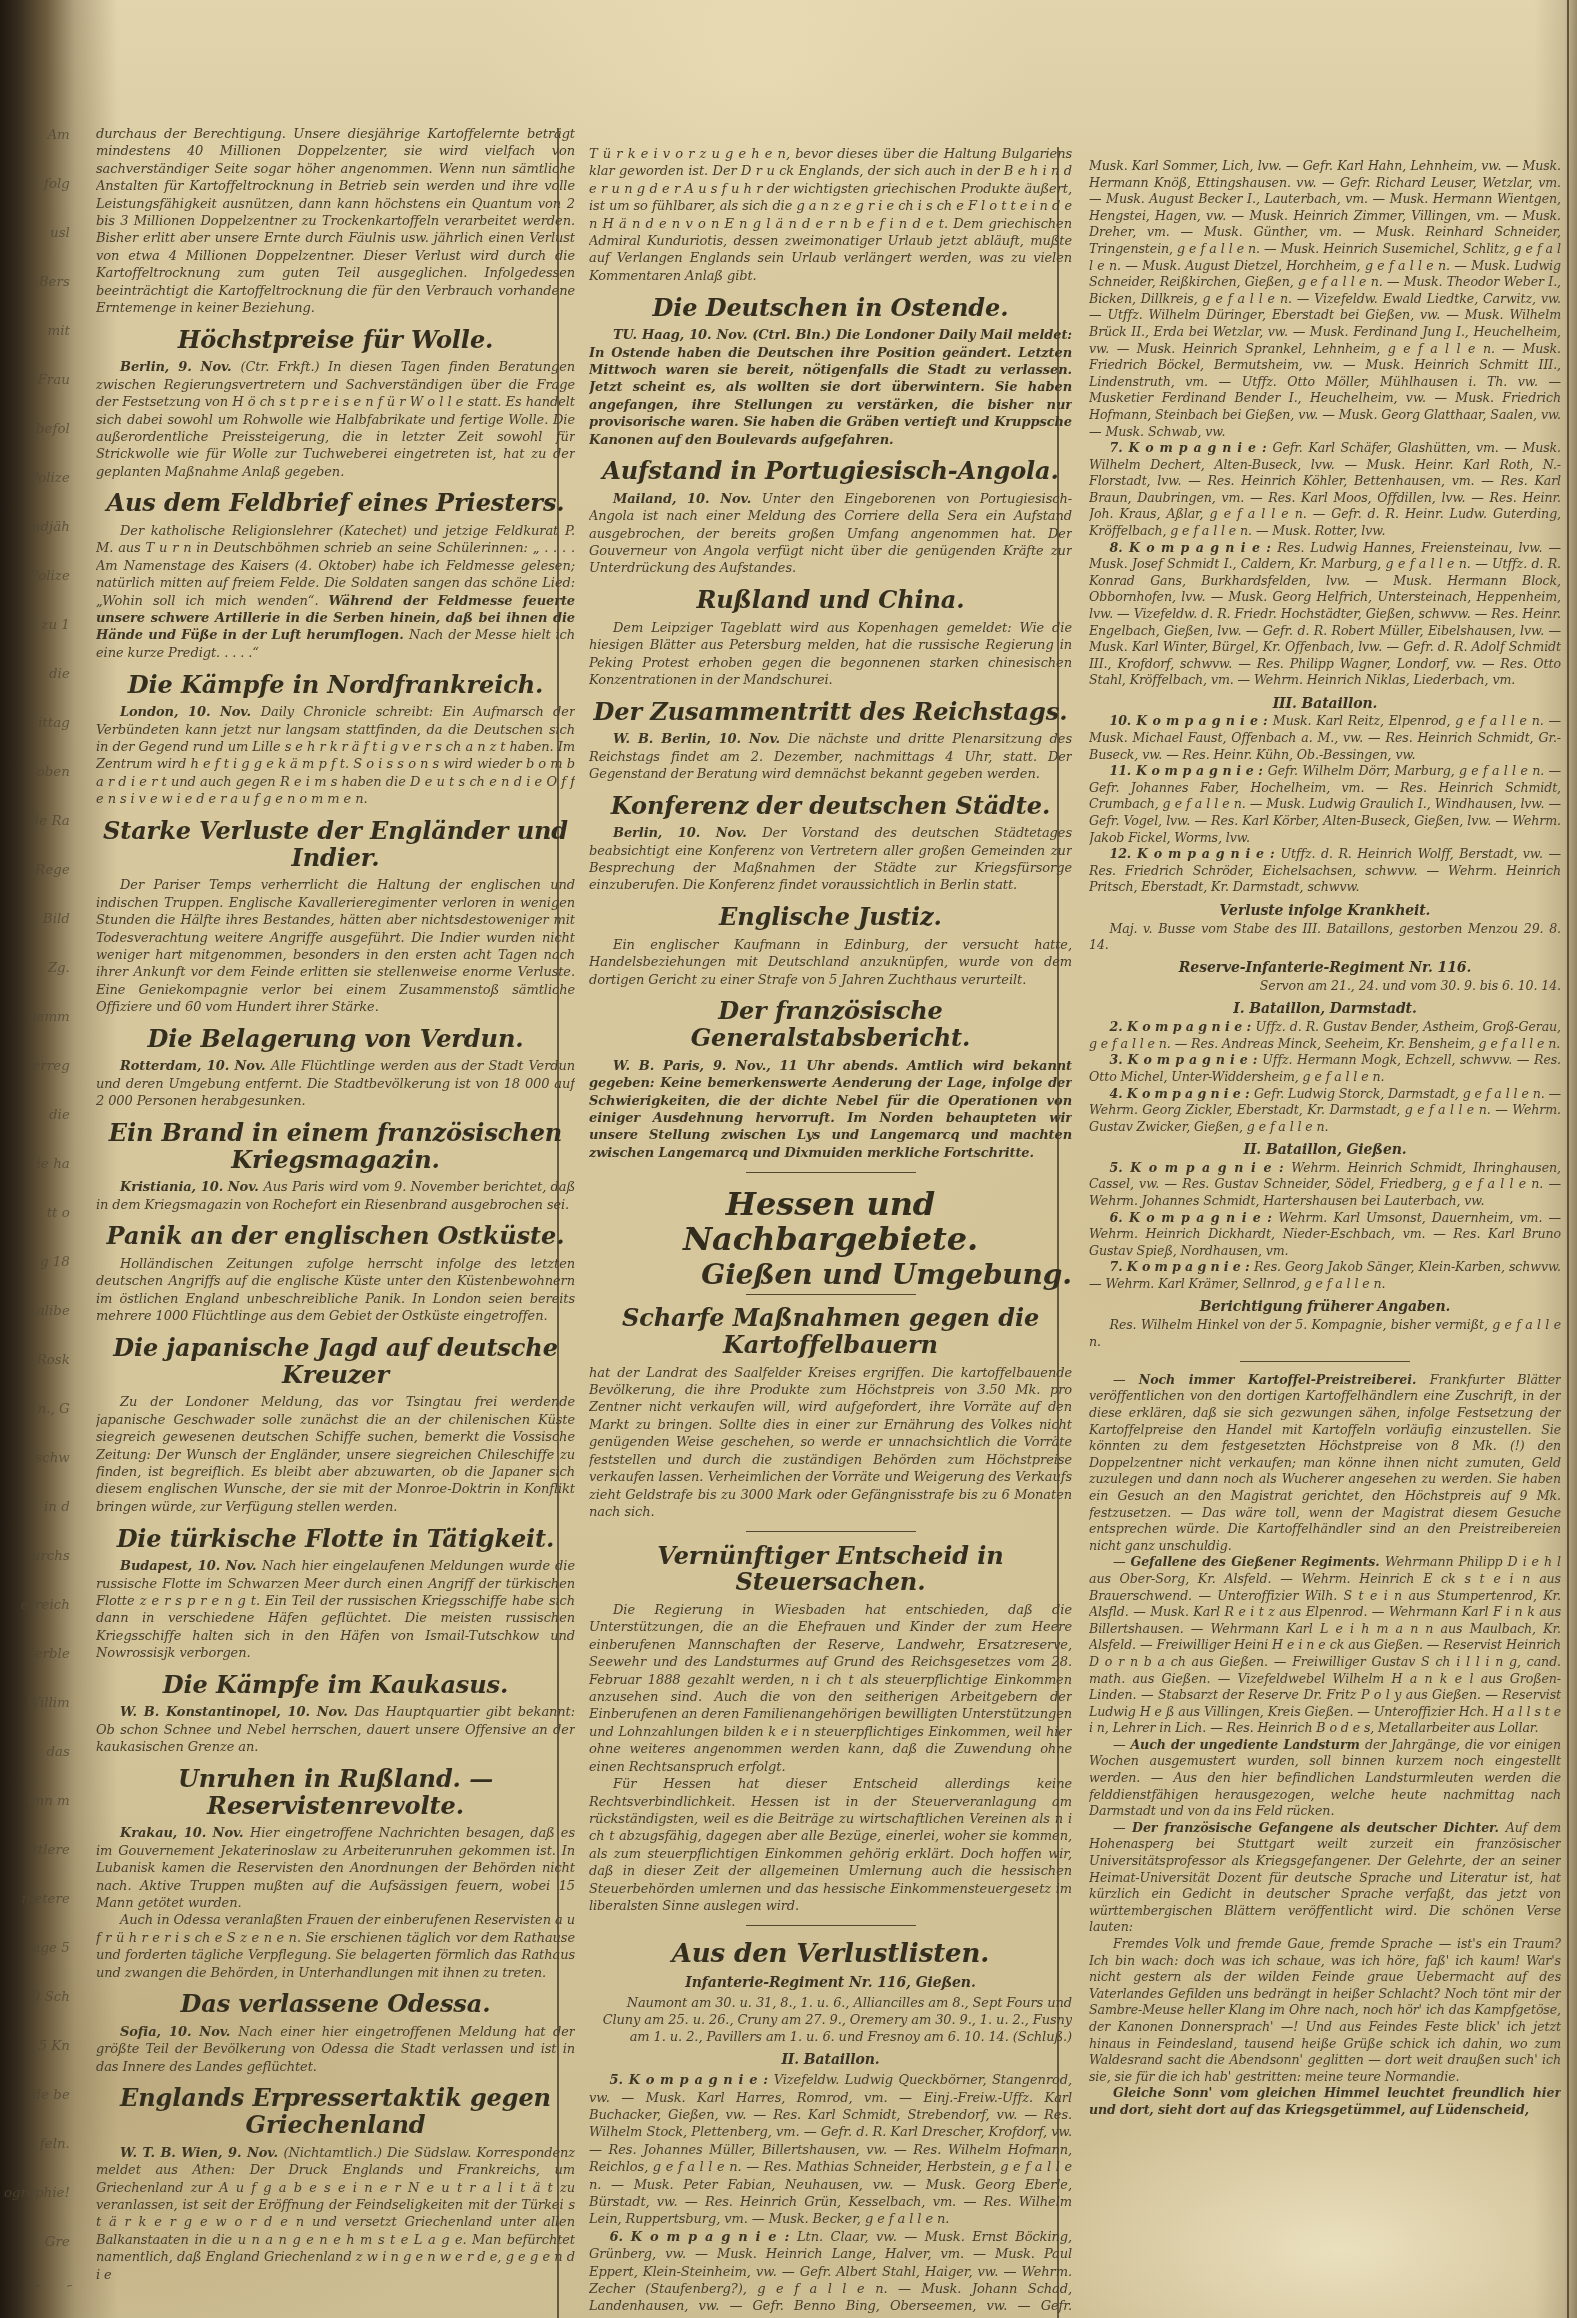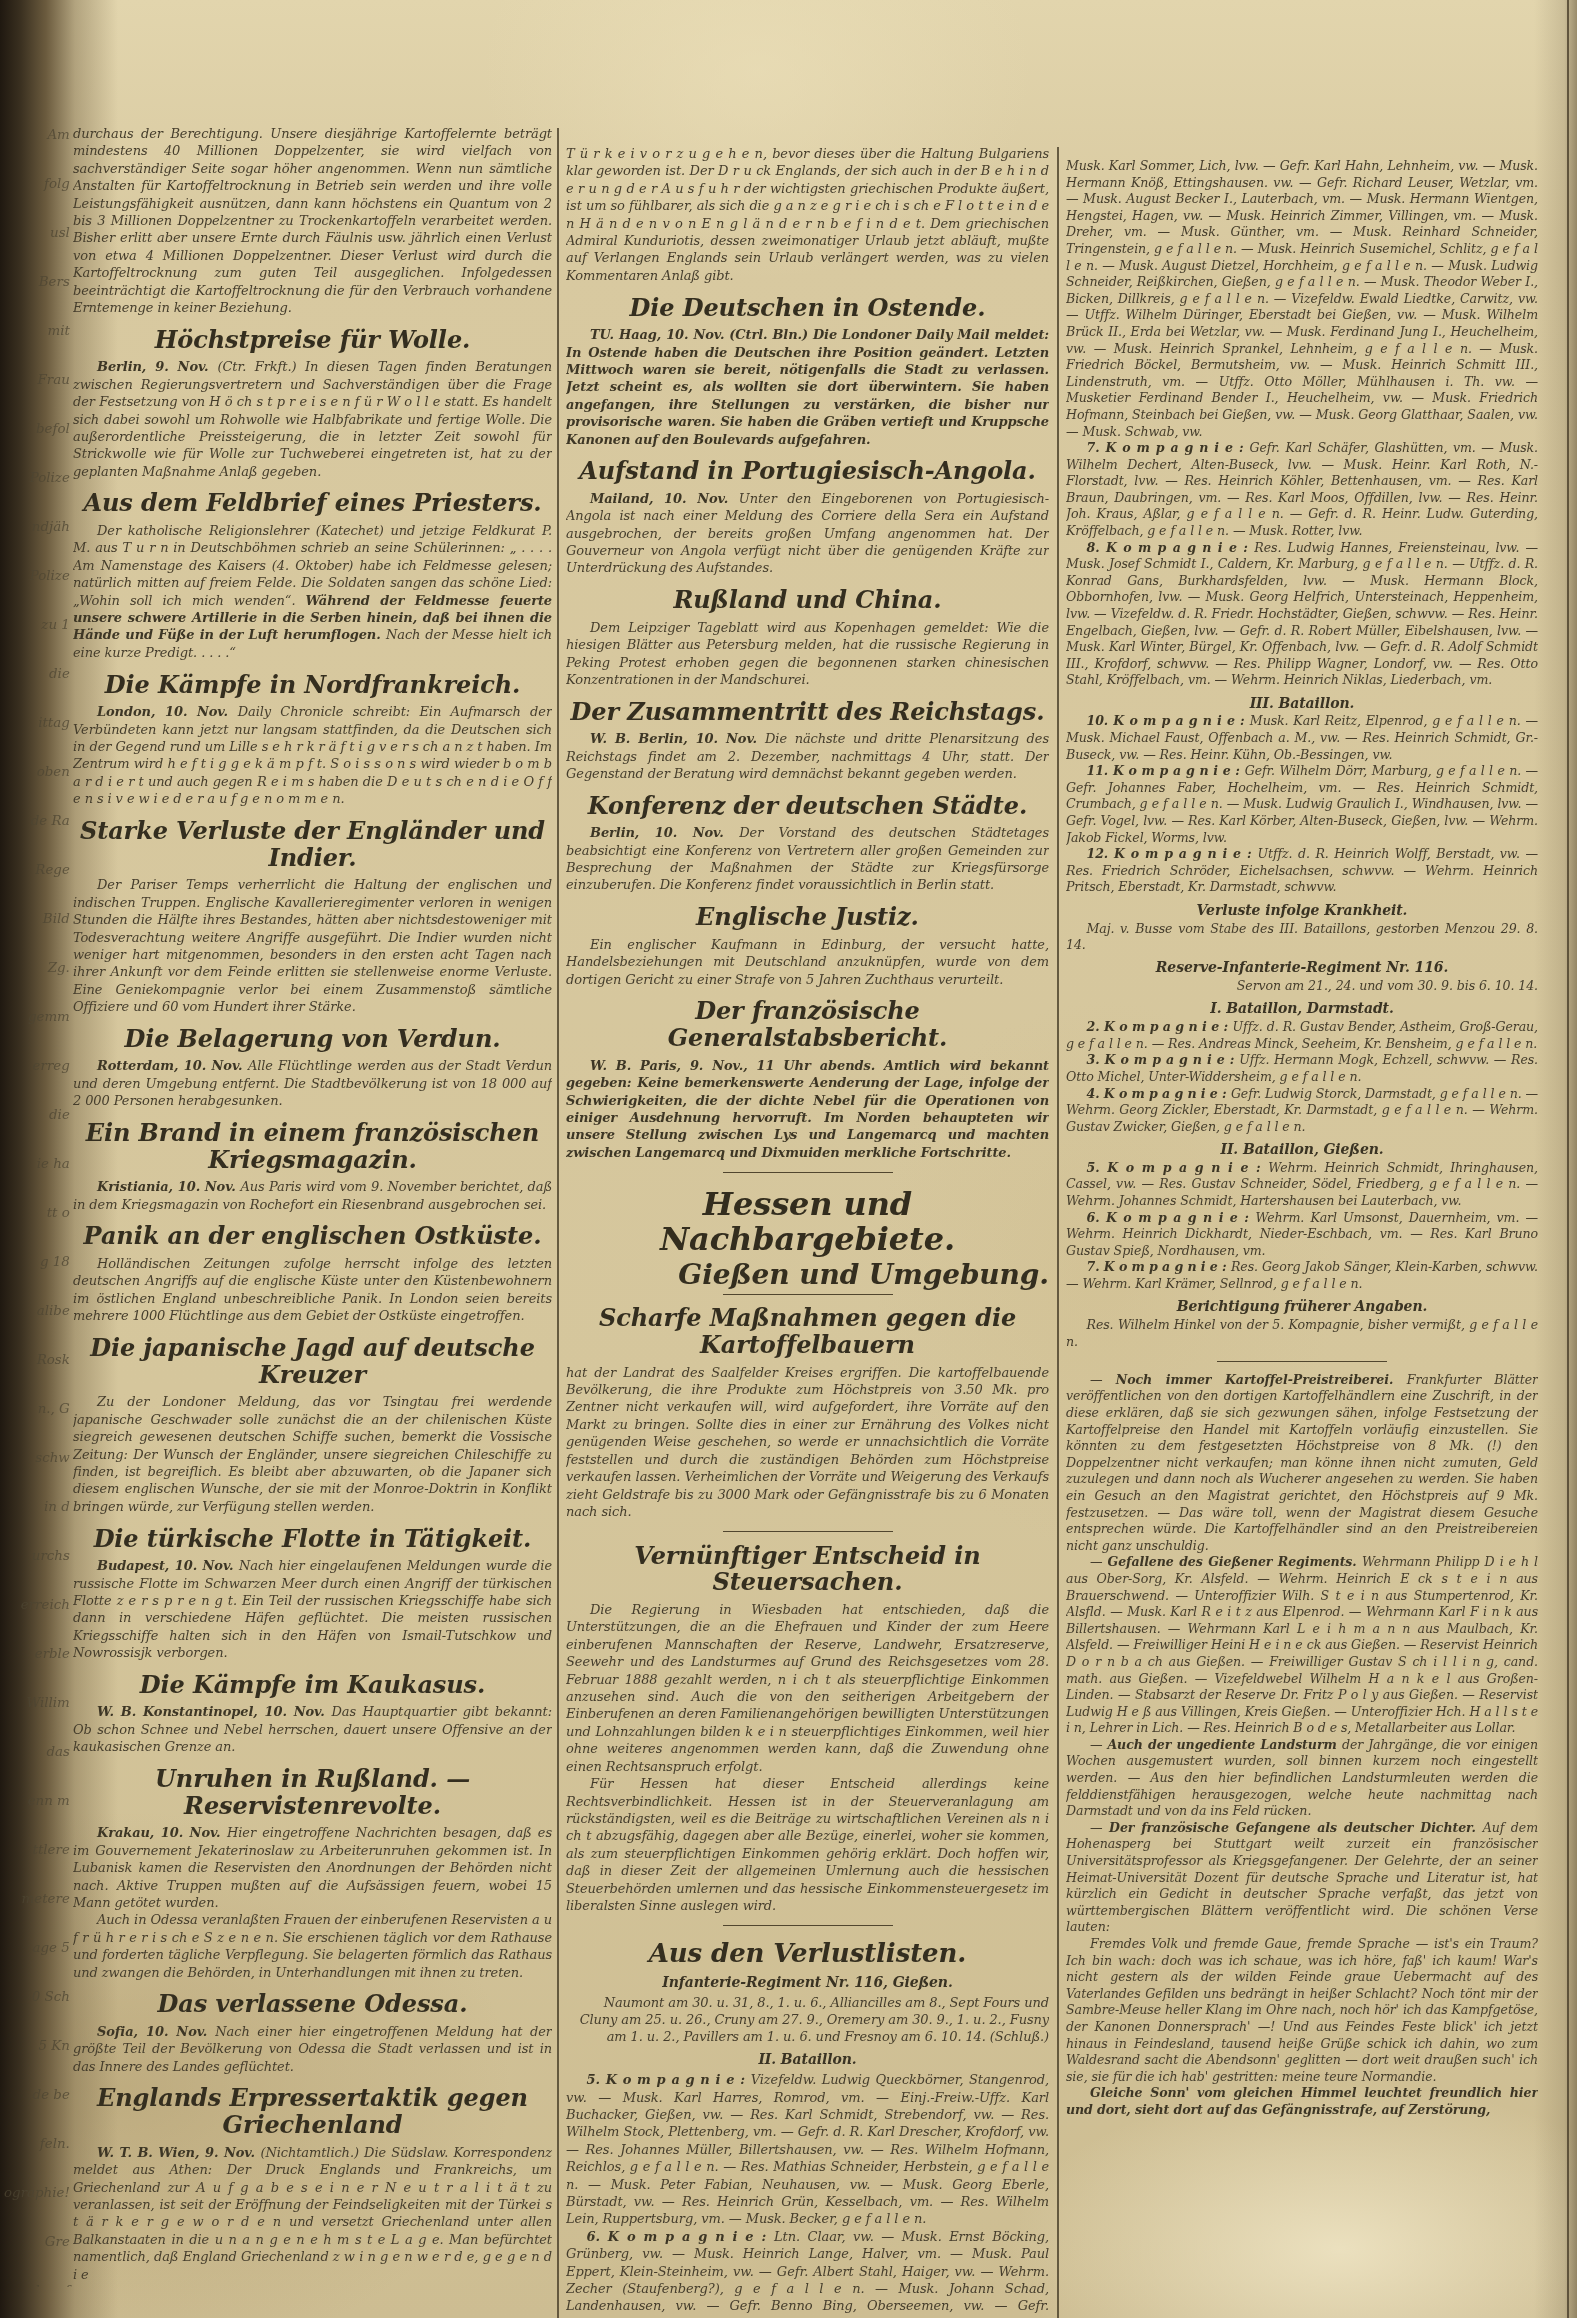--- a/index.html
+++ b/index.html
@@ -15,21 +15,21 @@
   }
   .gutter{position:absolute;left:0;top:0;width:118px;height:2319px;
     background:linear-gradient(90deg,#1f1810 0,#3a3020 20.5px,#6b5b3e 46px,rgba(120,103,70,.45) 75px,rgba(120,103,70,0) 118px);}
   .pageedge-r{position:absolute;right:0;top:0;width:43px;height:2319px;
     background:linear-gradient(270deg,rgba(94,80,54,.55) 0,rgba(94,80,54,.18) 12.6px,rgba(94,80,54,0) 43px);}
   .edgeline{position:absolute;top:0;width:2.4px;height:2319px;background:#4a3f2a;opacity:.8;}
   .colrule{position:absolute;width:1.6px;background:#51462f;opacity:.85;}
   .fragments{position:absolute;left:0;top:110px;width:73px;height:2177px;overflow:hidden;}
   .frag{position:relative;display:block;height:49px;line-height:49px;color:#4d4532;font-size:13.4px;
     text-align:right;padding-right:3.2px;white-space:nowrap;overflow:hidden;opacity:.75;}
-  .col{position:absolute;color:#453d2c;text-align:justify;letter-spacing:-0.1px;}
+  .col{position:absolute;color:#453d2c;text-align:justify;letter-spacing:-0.1px;margin-left:23px;}
   #col1{left:73px;top:125px;width:479px;font-size:13px;line-height:17.4px;height:2177px;overflow:hidden;}
   #col2{left:566px;top:145px;width:483px;font-size:13px;line-height:17.4px;height:2174px;overflow:hidden;}
   #col3{left:1066px;top:158px;width:472px;font-size:12.6px;line-height:16.6px;height:2153px;overflow:hidden;}
   .blk{margin:0;}
   .cont{text-indent:0;}
   .para{text-indent:24px;}
   .list{text-indent:20.5px;}
   .headline{text-align:center;text-indent:0;font-weight:bold;color:#342e1f;
     font-size:24px;line-height:1.12;margin:10.3px 0 4.7px;}
   .headline-lg{text-align:center;text-indent:0;font-weight:bold;color:#342e1f;
@@ -183,18 +183,18 @@
       <div class="blk list"><span class="b">6. K o m p a g n i e :  </span><span>Wehrm. Karl Umsonst, Dauernheim, vm. — Wehrm. Heinrich Dickhardt, Nieder-Eschbach, vm. — Res. Karl Bruno Gustav Spieß, Nordhausen, vm.</span></div>
       <div class="blk list"><span class="b">7. K o m p a g n i e :  </span><span>Res. Georg Jakob Sänger, Klein-Karben, schwvw. — Wehrm. Karl Krämer, Sellnrod, g e f a l l e n.</span></div>
       <div class="blk subhead">Berichtigung früherer Angaben.</div>
       <div class="blk list">Res. Wilhelm Hinkel von der 5. Kompagnie, bisher vermißt, g e f a l l e n.</div>
       <div class="blk rule"></div>
       <div class="blk para"><span>— </span><span class="b">Noch immer Kartoffel-Preistreiberei. </span><span>Frankfurter Blätter veröffentlichen von den dortigen Kartoffelhändlern eine Zuschrift, in der diese erklären, daß sie sich gezwungen sähen, infolge Festsetzung der Kartoffelpreise den Handel mit Kartoffeln vorläufig einzustellen. Sie könnten zu dem festgesetzten Höchstpreise von 8 Mk. (!) den Doppelzentner nicht verkaufen; man könne ihnen nicht zumuten, Geld zuzulegen und dann noch als Wucherer angesehen zu werden. Sie haben ein Gesuch an den Magistrat gerichtet, den Höchstpreis auf 9 Mk. festzusetzen. — Das wäre toll, wenn der Magistrat diesem Gesuche entsprechen würde. Die Kartoffelhändler sind an den Preistreibereien nicht ganz unschuldig.</span></div>
       <div class="blk para"><span>— </span><span class="b">Gefallene des Gießener Regiments. </span><span>Wehrmann Philipp D i e h l  aus Ober-Sorg, Kr. Alsfeld. — Wehrm. Heinrich E ck s t e i n  aus Brauerschwend. — Unteroffizier Wilh. S t e i n  aus Stumpertenrod, Kr. Alsfld. — Musk. Karl R e i t z  aus Elpenrod. — Wehrmann Karl F i n k  aus Billertshausen. — Wehrmann Karl L e i h m a n n  aus Maulbach, Kr. Alsfeld. — Freiwilliger Heini H e i n e ck  aus Gießen. — Reservist Heinrich D o r n b a ch  aus Gießen. — Freiwilliger Gustav S ch i l l i n g,  cand. math. aus Gießen. — Vizefeldwebel Wilhelm H a n k e l  aus Großen-Linden. — Stabsarzt der Reserve Dr. Fritz P o l y  aus Gießen. — Reservist Ludwig H e ß  aus Villingen, Kreis Gießen. — Unteroffizier Hch. H a l l s t e i n,  Lehrer in Lich. — Res. Heinrich B o d e s,  Metallarbeiter aus Lollar.</span></div>
       <div class="blk para"><span>— </span><span class="b">Auch der ungediente Landsturm </span><span>der Jahrgänge, die vor einigen Wochen ausgemustert wurden, soll binnen kurzem noch eingestellt werden. — Aus den hier befindlichen Landsturmleuten werden die felddienstfähigen herausgezogen, welche heute nachmittag nach Darmstadt und von da ins Feld rücken.</span></div>
       <div class="blk para"><span>— </span><span class="b">Der französische Gefangene als deutscher Dichter. </span><span>Auf dem Hohenasperg bei Stuttgart weilt zurzeit ein französischer Universitätsprofessor als Kriegsgefangener. Der Gelehrte, der an seiner Heimat-Universität Dozent für deutsche Sprache und Literatur ist, hat kürzlich ein Gedicht in deutscher Sprache verfaßt, das jetzt von württembergischen Blättern veröffentlicht wird. Die schönen Verse lauten:</span></div>
       <div class="blk para">Fremdes Volk und fremde Gaue, fremde Sprache — ist's ein Traum? Ich bin wach: doch was ich schaue, was ich höre, faß' ich kaum! War's nicht gestern als der wilden Feinde graue Uebermacht auf des Vaterlandes Gefilden uns bedrängt in heißer Schlacht? Noch tönt mir der Sambre-Meuse heller Klang im Ohre nach, noch hör' ich das Kampfgetöse, der Kanonen Donnersprach' —! Und aus Feindes Feste blick' ich jetzt hinaus in Feindesland, tausend heiße Grüße schick ich dahin, wo zum Waldesrand sacht die Abendsonn' geglitten — dort weit draußen such' ich sie, sie für die ich hab' gestritten: meine teure Normandie.</div>
-      <div class="blk para"><span class="b">Gleiche Sonn' vom gleichen Himmel leuchtet freundlich hier </span><span class="b">und dort, sieht dort auf das Gefängnisstrafe, auf Zerstörung,</span></div>
+      <div class="blk para"><span class="b">Gleiche Sonn' vom gleichen Himmel leuchtet freundlich hier </span><span class="b">und dort, sieht dort auf das Kriegsgetümmel, auf Lüdenscheid,</span></div>
     </div>
   <div class="pageedge-r"></div>
   <div class="edgeline" style="right:8px;"></div>
 </div>
 
 
 </body></html>

